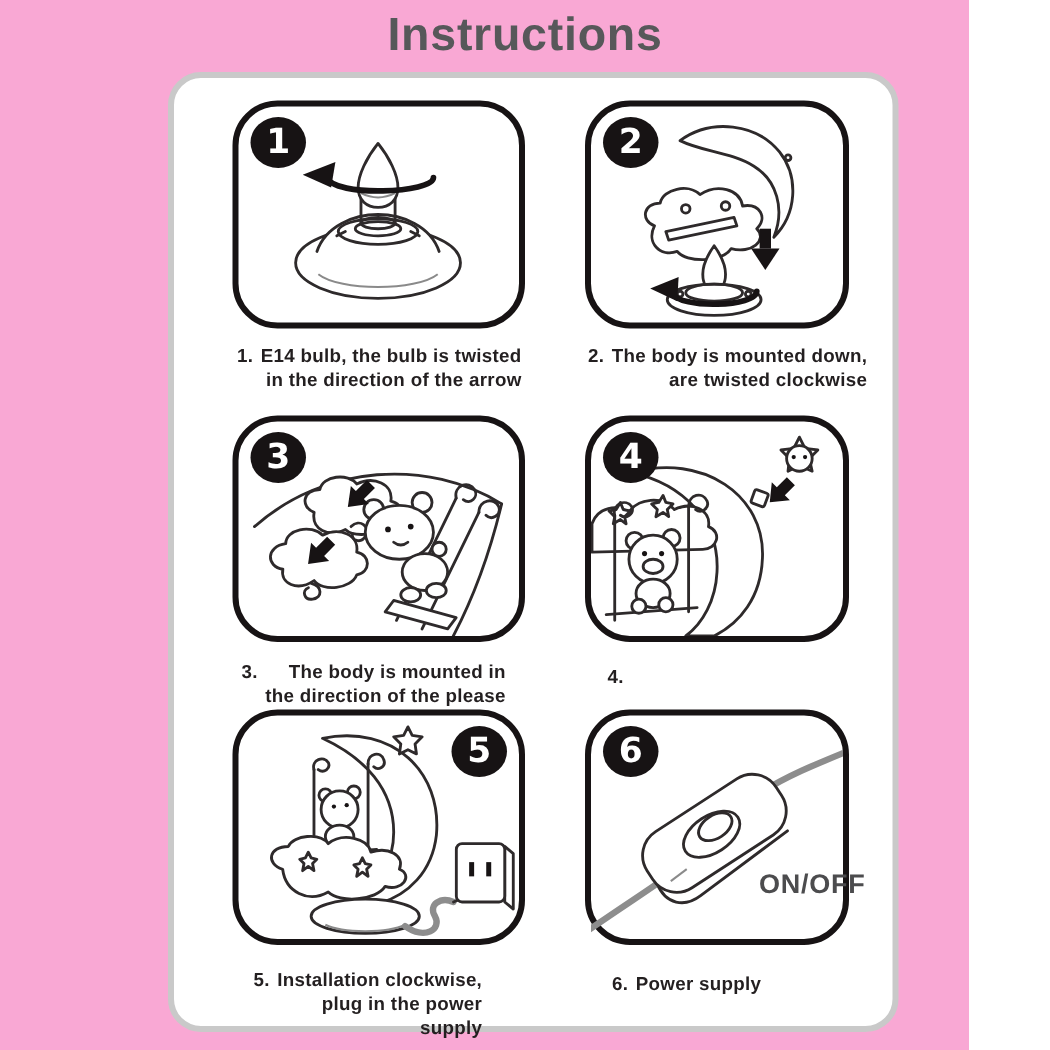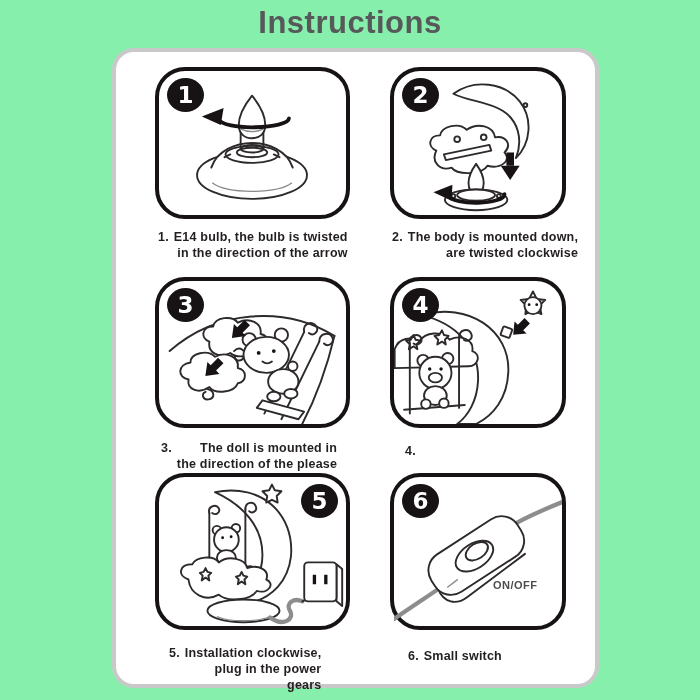--- a/index.html
+++ b/index.html
@@ -6,21 +6,21 @@
     --c-line:#2e2a2b;
     --c-ink:#171314;
     --c-cord:#8d8d8d;
     --c-frame:#c9c9c9;
     --c-title:#57585a;
     --c-caption:#231f20;
   }
   *{margin:0;padding:0;box-sizing:border-box;}
   html,body{background:#ffffff;}
   .page{
-    position:relative;width:700px;height:700px;background:#86efac;overflow:hidden;
+    position:relative;width:646px;height:700px;background:#f9a8d4;overflow:hidden;
     font-family:"Liberation Sans", sans-serif;
   }
   .title{
     position:absolute;left:0;top:5px;width:700px;text-align:center;
     font-size:31px;font-weight:700;color:var(--c-title);letter-spacing:.5px;
   }
   .frame{
     position:absolute;left:112px;top:48px;width:487px;height:640px;
     border:4px solid var(--c-frame);border-radius:22px;background:#fff;
   }
@@ -46,21 +46,21 @@
     font-size:12.5px;font-weight:700;line-height:1.28;letter-spacing:.2px;
   }
   .cap-lines{display:flex;flex-direction:column;text-align:right;}
   .c1{left:158px;top:229px;width:200px;}
   .c2{left:392px;top:229px;width:190px;}
   .c3{left:161px;top:440px;width:200px;}
   .c4{left:405px;top:443px;width:180px;}
   .c5{left:169px;top:645px;width:195px;}
   .c6{left:408px;top:648px;width:180px;}
   .onoff{
-    position:absolute;left:99px;top:102px;font-size:11px;font-weight:700;
+    position:absolute;left:112px;top:102px;font-size:18px;font-weight:700;
     color:#4c4c4e;letter-spacing:.5px;z-index:2;
   }
   svg .ln{fill:none;stroke:var(--c-line);stroke-width:2;stroke-linecap:round;stroke-linejoin:round;}
   svg .lnw{fill:#fff;stroke:var(--c-line);stroke-width:2;stroke-linecap:round;stroke-linejoin:round;}
   svg .thin{fill:none;stroke:#8a8a8a;stroke-width:1.4;}
   svg .blk{fill:var(--c-ink);stroke:none;}
   svg .arr{fill:none;stroke:var(--c-ink);stroke-width:4;stroke-linecap:round;}
   svg .cord{fill:none;stroke:var(--c-cord);stroke-width:4.5;stroke-linecap:round;}
 </style>
 </head>
@@ -281,38 +281,38 @@
     <span class="cap-num">2.</span>
     <span class="cap-lines">
       <span>The body is mounted down,</span>
       <span>are twisted clockwise</span>
     </span>
   </div>
 
   <div class="caption c3">
     <span class="cap-num">3.</span>
     <span class="cap-lines">
-      <span>The doll is mounted in</span>
+      <span>The body is mounted in</span>
       <span>the direction of the please</span>
     </span>
   </div>
 
   <div class="caption c4">
     <span class="cap-num">4.</span>
   </div>
 
   <div class="caption c5">
     <span class="cap-num">5.</span>
     <span class="cap-lines">
       <span>Installation clockwise,</span>
       <span>plug in the power</span>
-      <span>gears</span>
+      <span>supply</span>
     </span>
   </div>
 
   <div class="caption c6">
     <span class="cap-num">6.</span>
     <span class="cap-lines">
-      <span>Small switch</span>
+      <span>Power supply</span>
     </span>
   </div>
 
 </div>
 
 </body></html>

